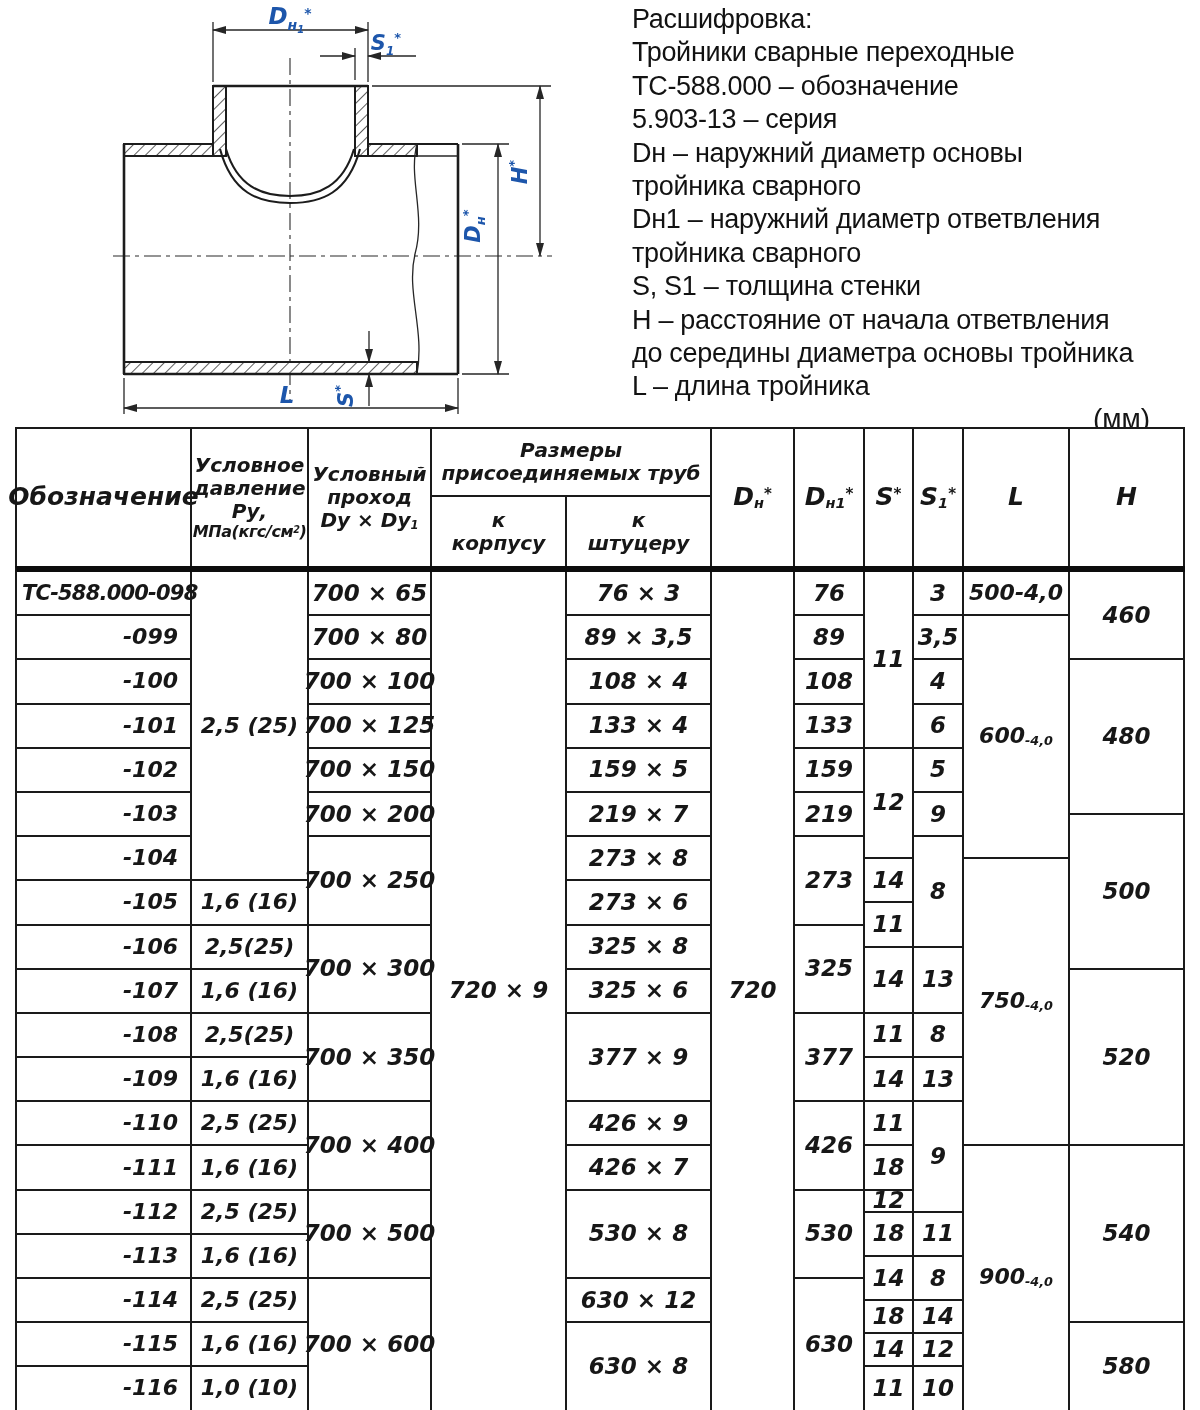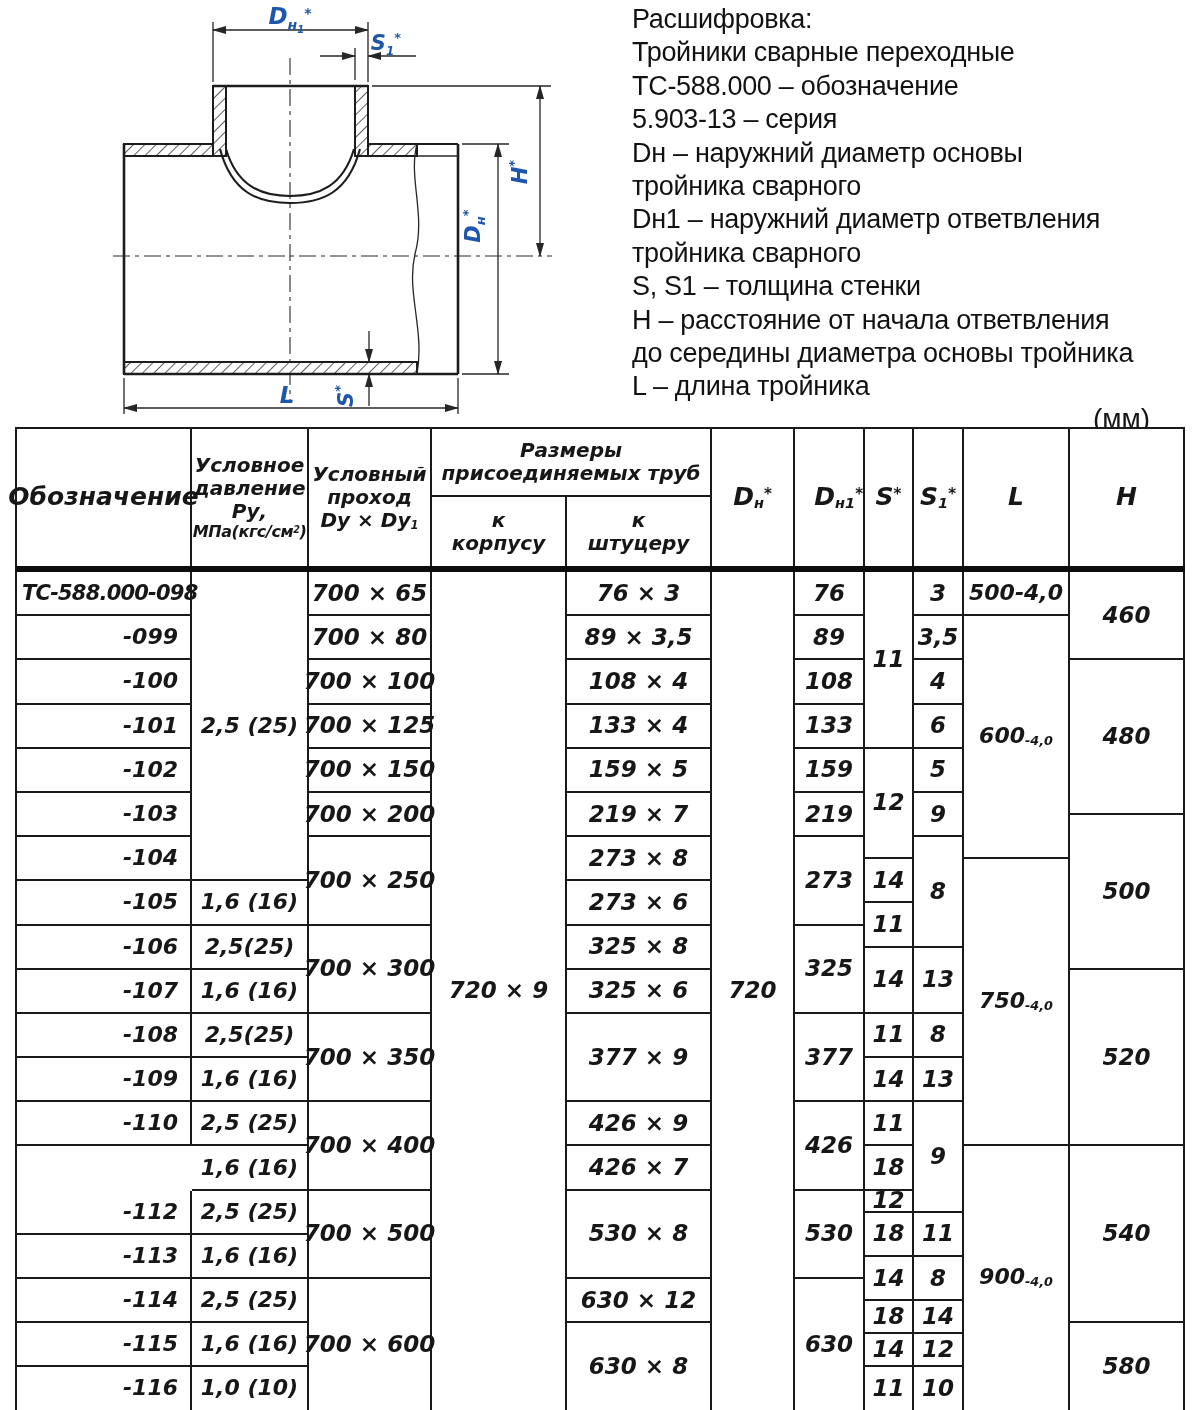--- a/index.html
+++ b/index.html
@@ -173,21 +173,21 @@
         <span>к</span>
         <span>корпусу</span>
       </div>
       <div class="hcell" style="grid-area: 2 / 5 / span 1 / span 1;">
         <span>к</span>
         <span>штуцеру</span>
       </div>
       <div class="hcell hlg" style="grid-area: 1 / 6 / span 2 / span 1;">
         <span>D<sub>н</sub><sup>*</sup></span>
       </div>
-      <div class="hcell hlg" style="grid-area: 1 / 7 / span 2 / span 1; align-items: flex-end;">
+      <div class="hcell hlg" style="grid-area: 1 / 7 / span 2 / span 1;">
         <span>D<sub>н1</sub><sup>*</sup></span>
       </div>
       <div class="hcell hlg" style="grid-area: 1 / 8 / span 2 / span 1;">
         <span>S<sup>*</sup></span>
       </div>
       <div class="hcell hlg" style="grid-area: 1 / 9 / span 2 / span 1;">
         <span>S<sub>1</sub><sup>*</sup></span>
       </div>
       <div class="hcell hlg" style="grid-area: 1 / 10 / span 2 / span 1;">
         <span>L</span>
@@ -229,20 +229,23 @@
       </div>
       <div class="cell c1" style="grid-area: 41 / 1 / 45;">
         <span>-108</span>
       </div>
       <div class="cell c1" style="grid-area: 45 / 1 / 49;">
         <span>-109</span>
       </div>
       <div class="cell c1" style="grid-area: 49 / 1 / 53;">
         <span>-110</span>
       </div>
+      <div class="cell c1" style="grid-area: 53 / 1 / 57;">
+        <span>-111</span>
+      </div>
       <div class="cell c1" style="grid-area: 57 / 1 / 61;">
         <span>-112</span>
       </div>
       <div class="cell c1" style="grid-area: 61 / 1 / 65;">
         <span>-113</span>
       </div>
       <div class="cell c1" style="grid-area: 65 / 1 / 69;">
         <span>-114</span>
       </div>
       <div class="cell c1" style="grid-area: 69 / 1 / 73; padding-left: 32px;">

